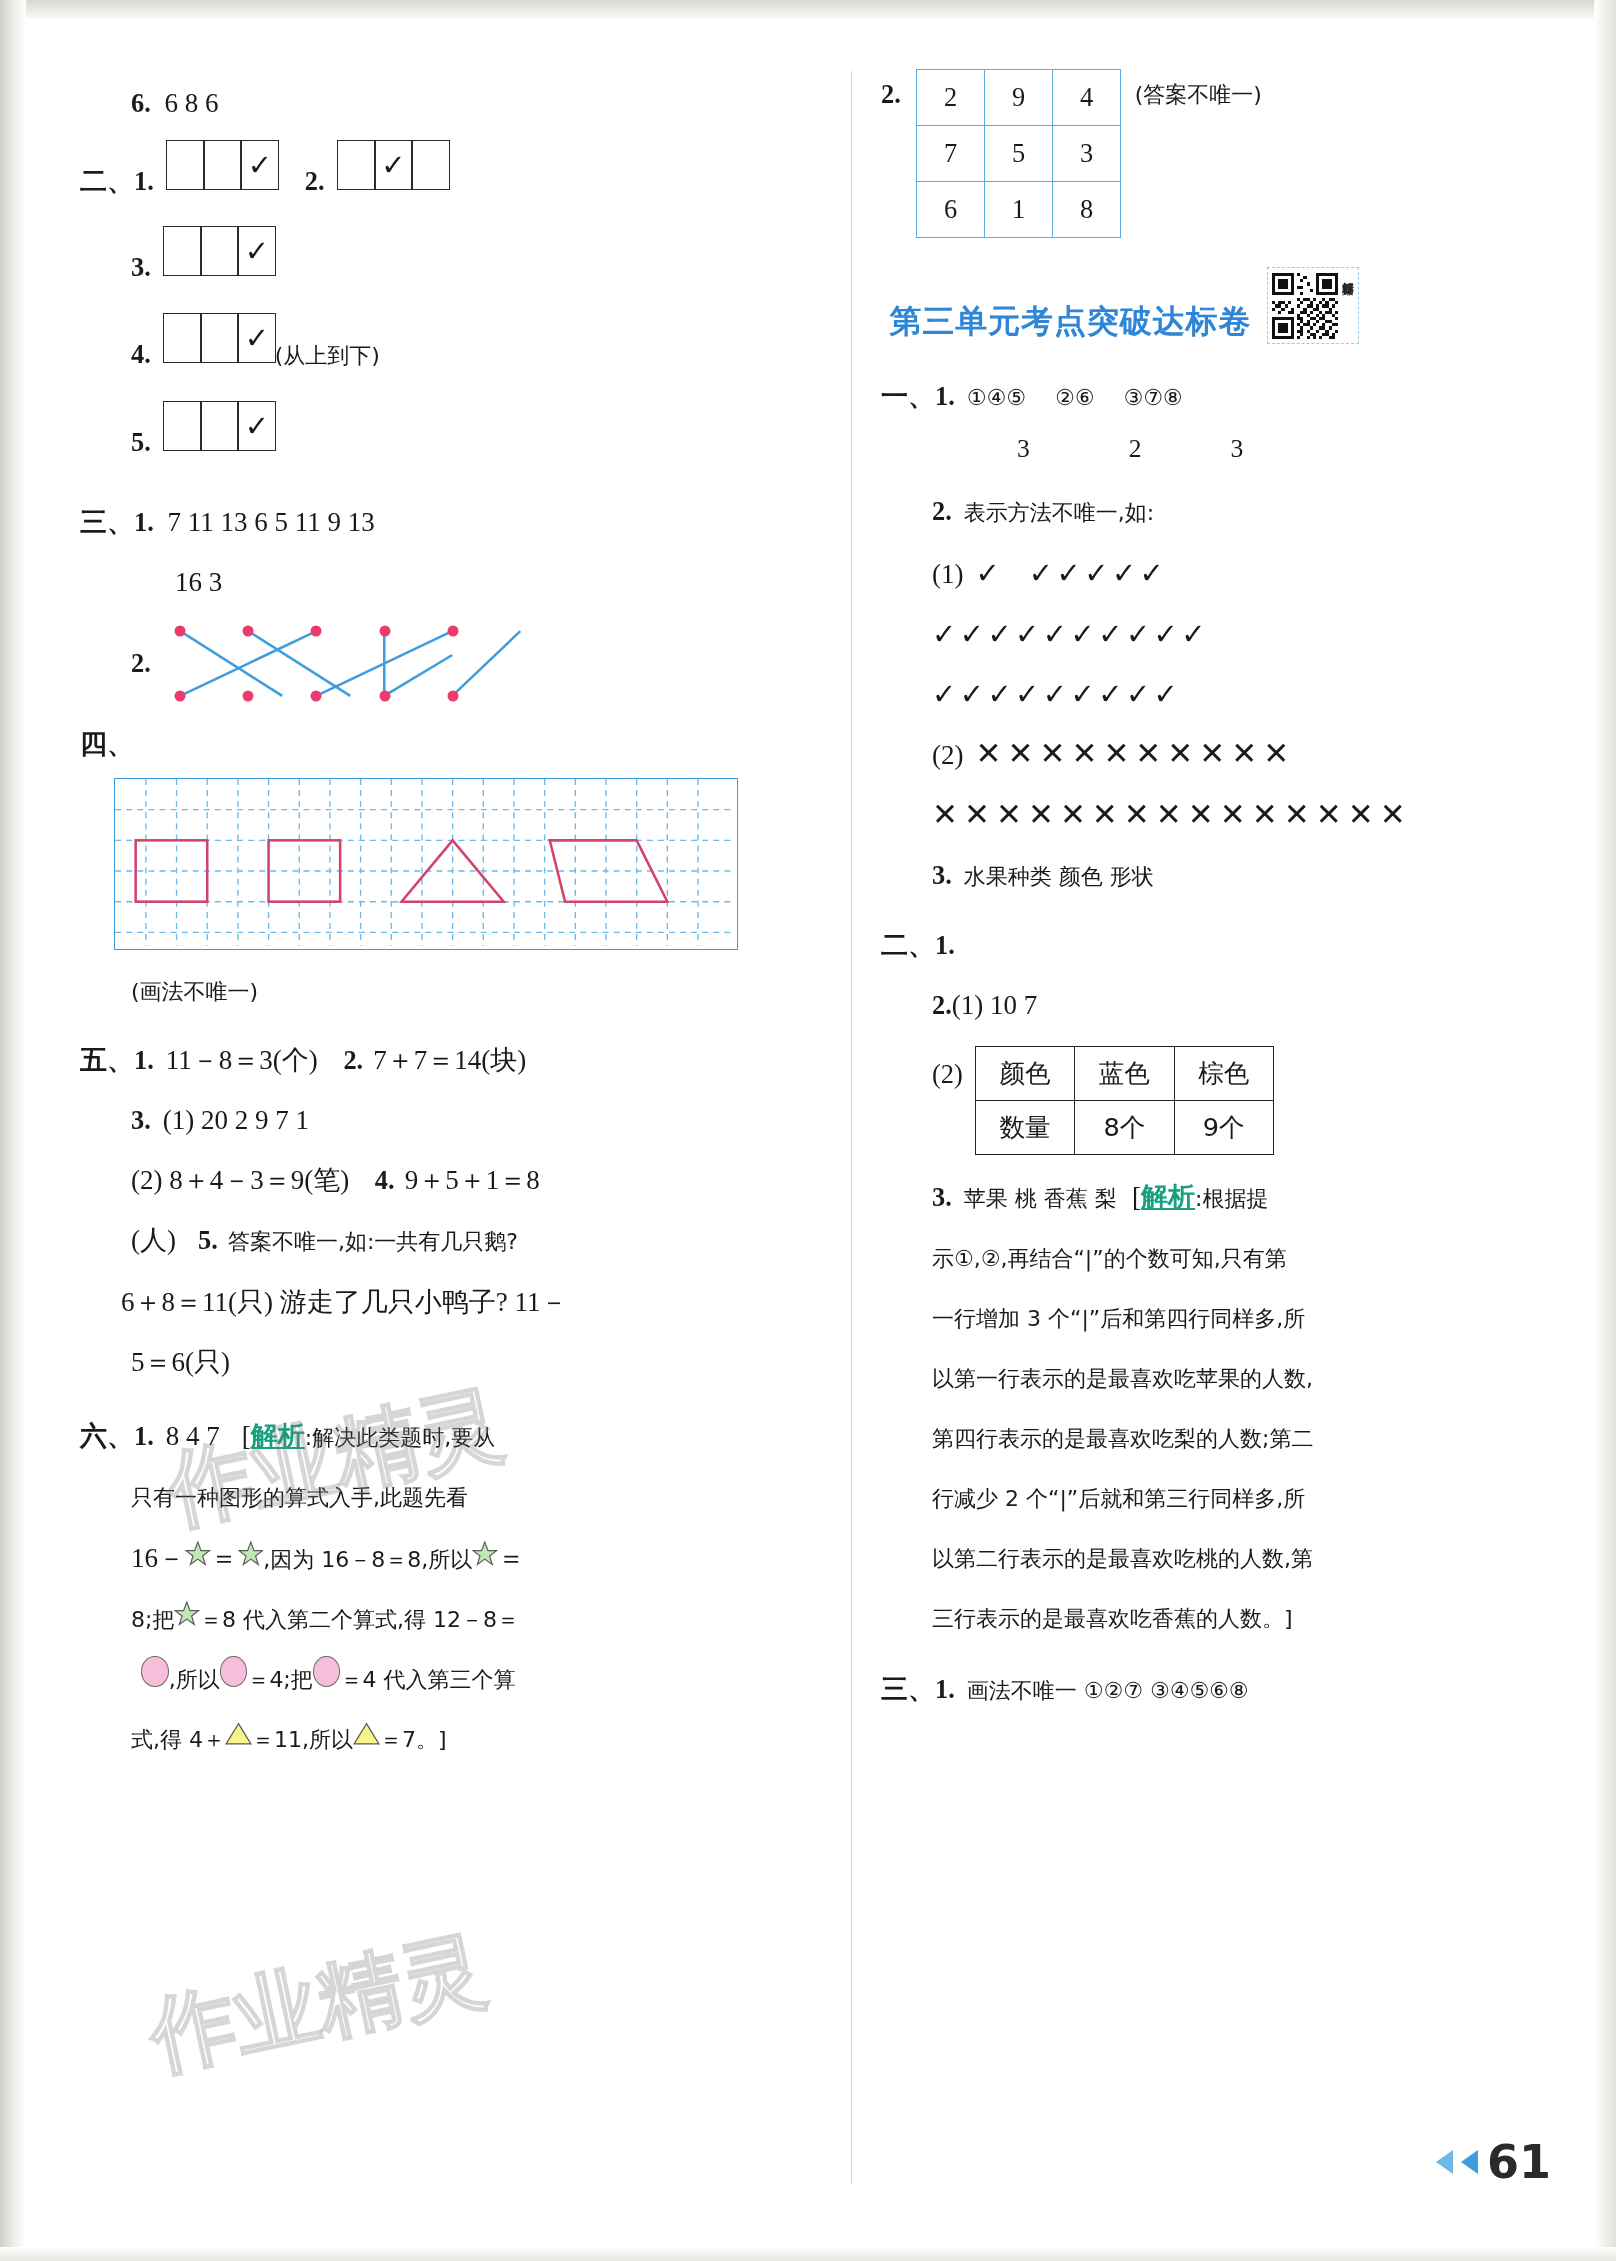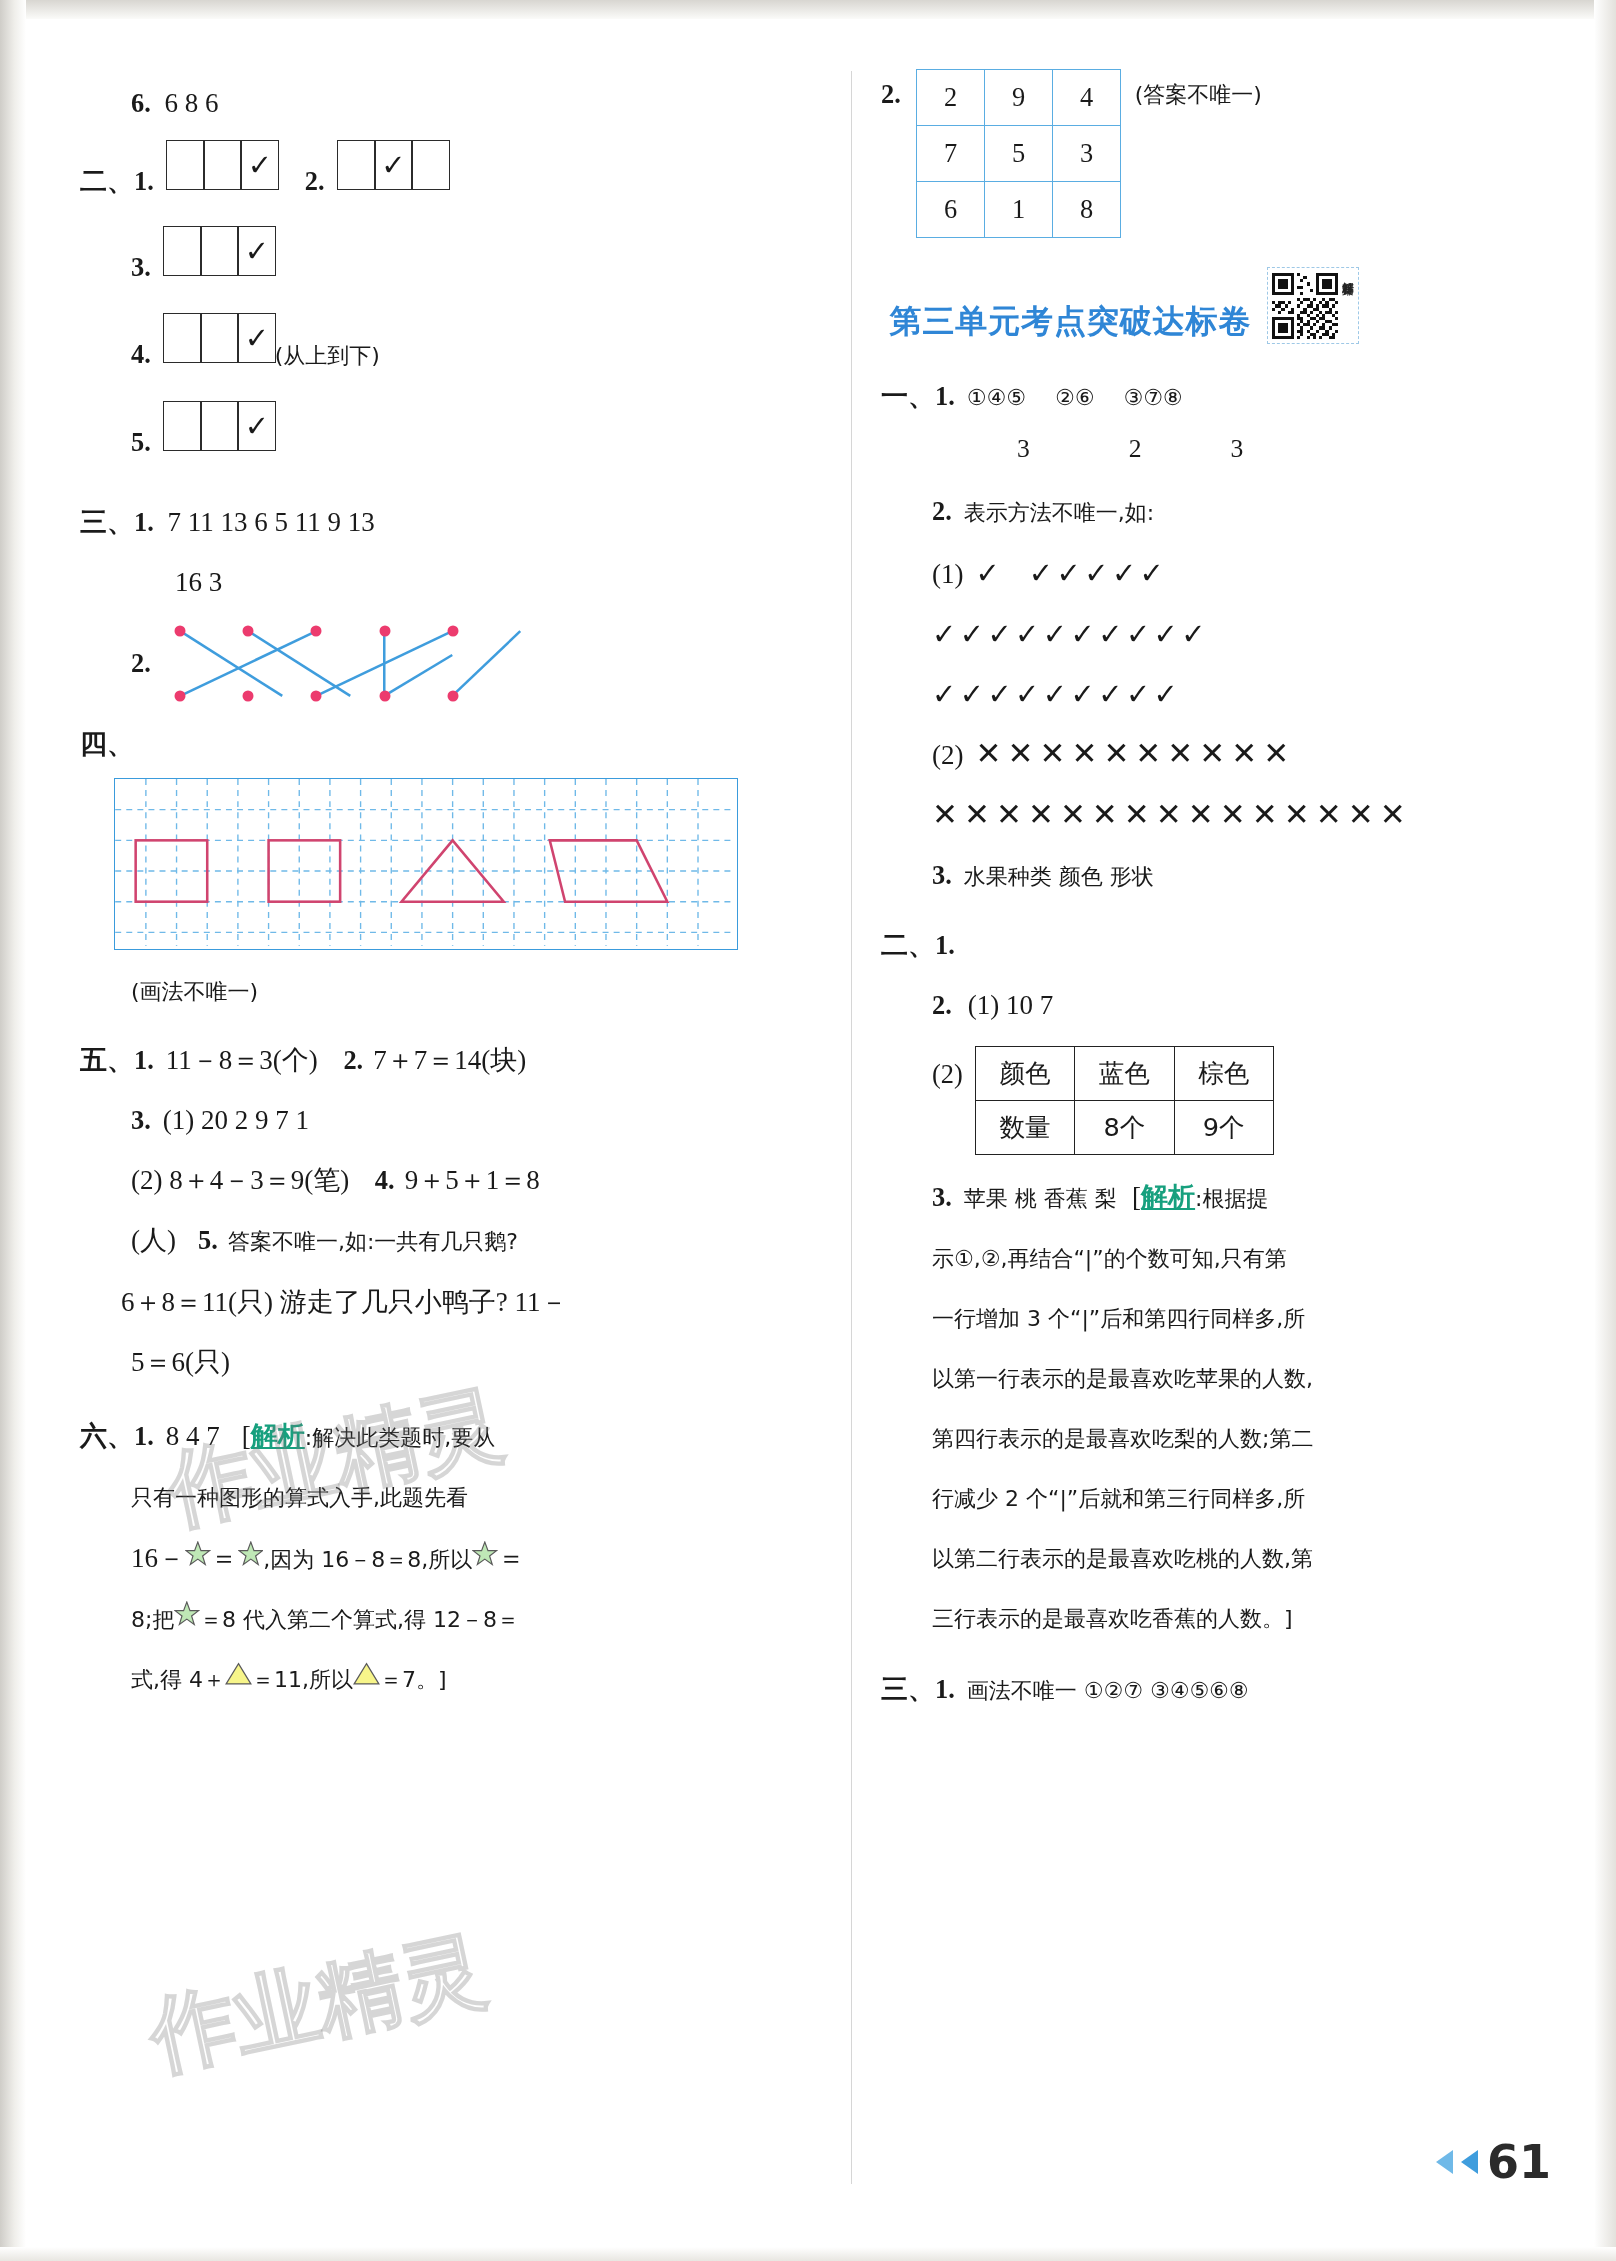--- a/index.html
+++ b/index.html
@@ -288,20 +288,29 @@
           <polygon points="12,1 15,9 23,9 16.5,14 19,22 12,17 5,22 7.5,14 1,9 9,9" fill="#bfe8b6" stroke="#5a5a5a" stroke-width="1.1"></polygon>
         </svg>
       <span>＝</span>
     </div>
     <div class="row ln">
       <span class="cn indent-1">8;把</span>
       <svg class="star" viewBox="0 0 24 24">
           <polygon points="12,1 15,9 23,9 16.5,14 19,22 12,17 5,22 7.5,14 1,9 9,9" fill="#bfe8b6" stroke="#5a5a5a" stroke-width="1.1"></polygon>
         </svg>
       <span class="cn">＝8 代入第二个算式,得 12－8＝</span>
+    </div>
+    <div class="row ln">
+      <span class="indent-1" style="display:inline-block;width:10.2px;"></span>
+      <span class="circ"></span>
+      <span class="cn">,所以</span>
+      <span class="circ"></span>
+      <span class="cn">＝4;把</span>
+      <span class="circ"></span>
+      <span class="cn">＝4 代入第三个算</span>
     </div>
     <div class="row ln">
       <span class="cn indent-1">式,得 4＋</span>
       <svg class="tri" viewBox="0 0 24 22">
           <polygon points="12,2 23,20 1,20" fill="#f7f58a" stroke="#5a5a5a" stroke-width="1.1"></polygon>
         </svg>
       <span class="cn">＝11,所以</span>
       <svg class="tri" viewBox="0 0 24 22">
           <polygon points="12,2 23,20 1,20" fill="#f7f58a" stroke="#5a5a5a" stroke-width="1.1"></polygon>
         </svg>
@@ -481,21 +490,21 @@
       <span class="bold-idx indent-1">3.</span>
       <span class="cn" style="margin-left:12px;">水果种类    颜色    形状</span>
     </div>
 
     <div class="row ln" style="margin-top:8.5px;">
       <span class="sec">二、</span>
       <span class="bold-idx">1.</span>
     </div>
     <div class="row ln">
       <span class="bold-idx indent-1">2.</span>
-      <span style="margin-left:16px;text-align:right;">(1) 10    7</span>
+      <span style="margin-left:0;text-align:right;">(1) 10    7</span>
     </div>
 
     <div class="row" style="margin-top:10.2px;align-items:flex-start;">
       <span class="indent-1" style="font-size:26.4px;line-height:56px;">(2)</span>
       <table class="black" style="margin-left:12px;">
         <tbody>
             <tr>
           <td>颜色</td>
           <td>蓝色</td>
           <td>棕色</td>

